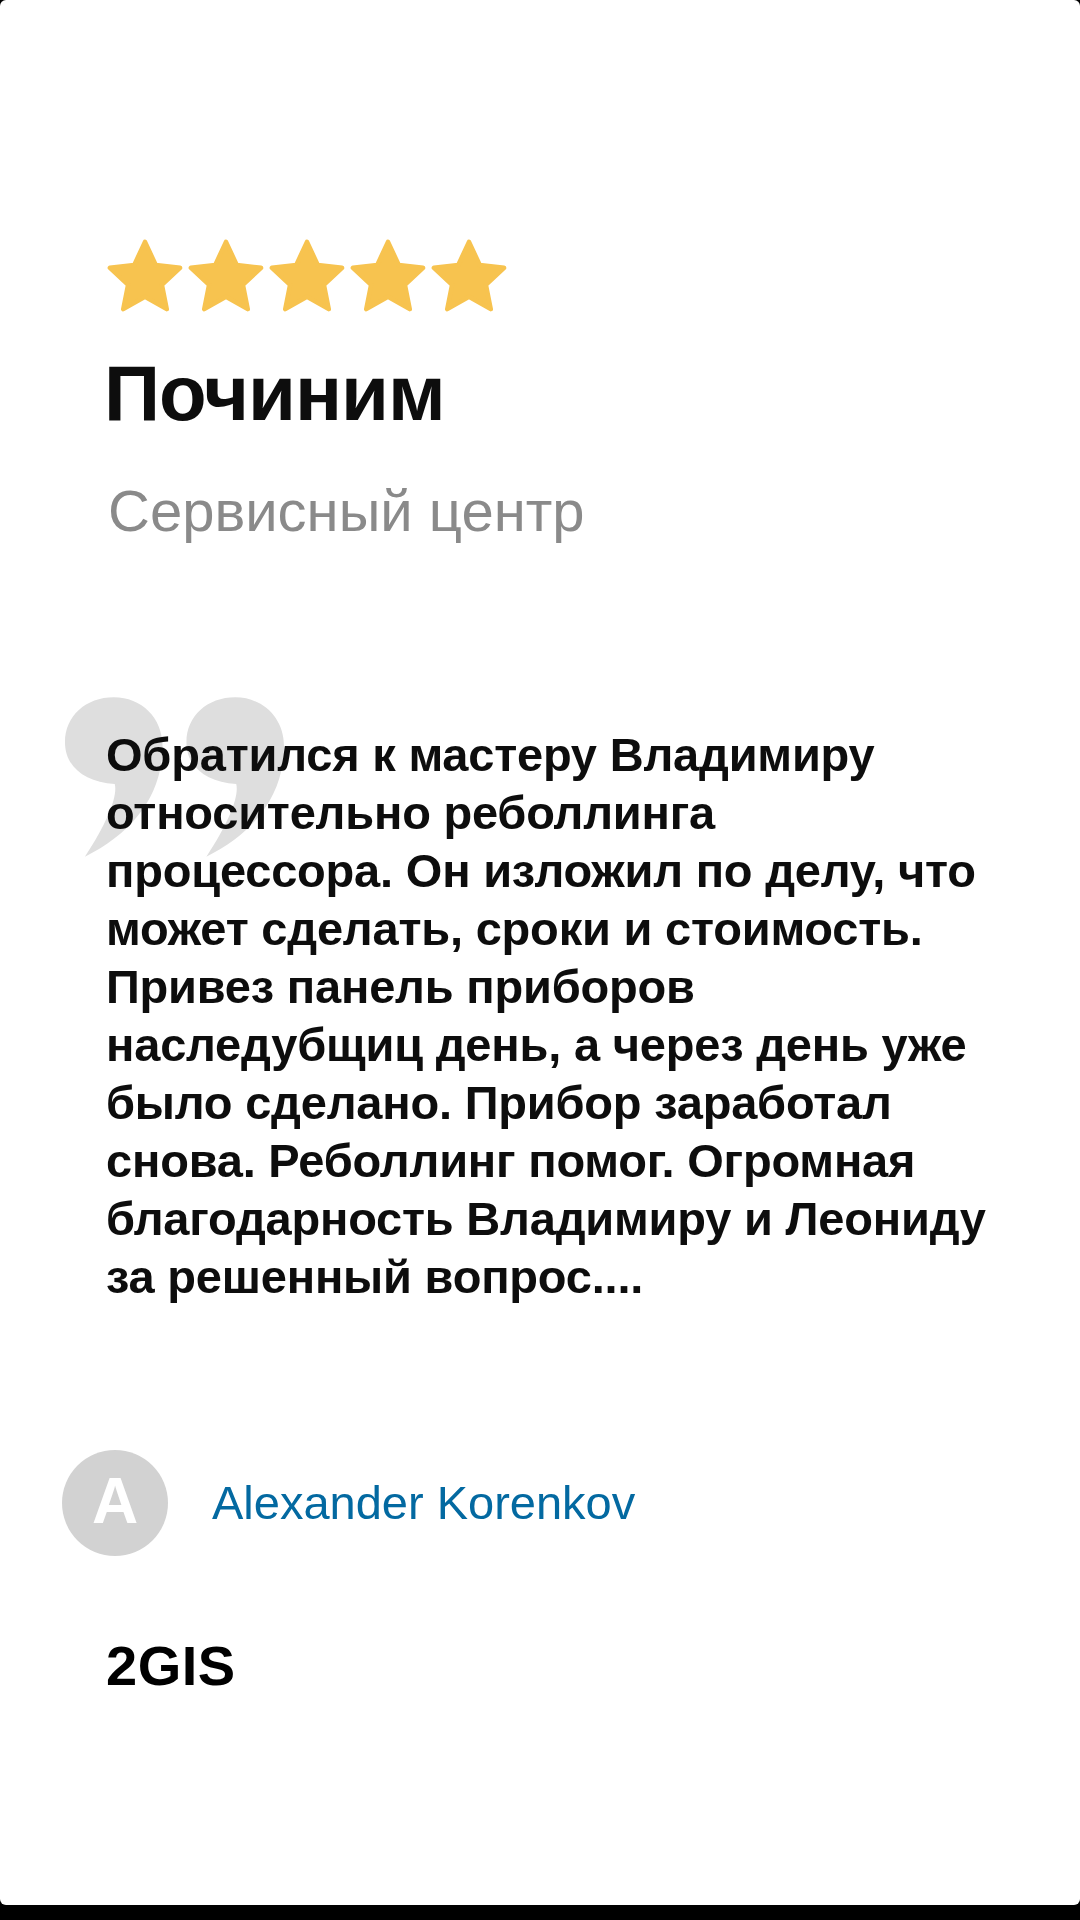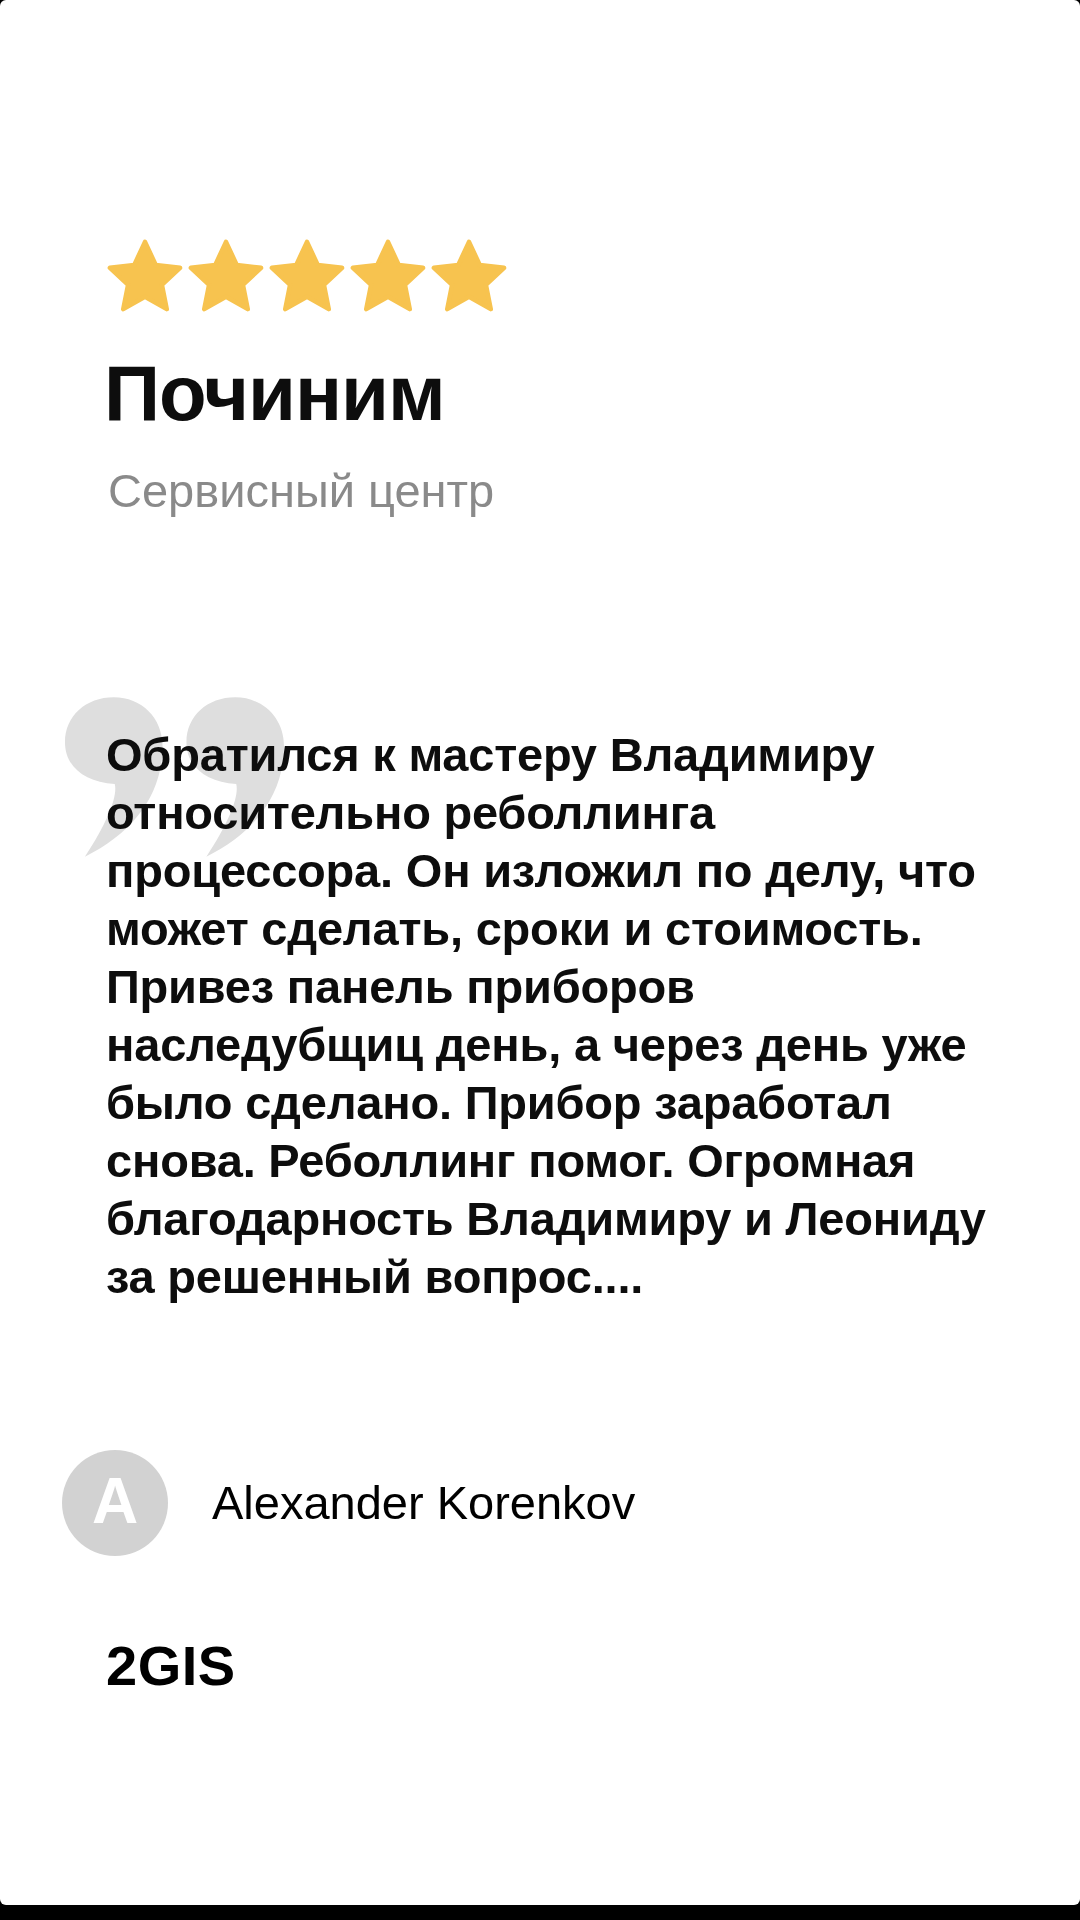--- a/index.html
+++ b/index.html
@@ -18,22 +18,22 @@
   }
   .stars svg { display:block; }
 
   .title {
     position:absolute; left:104px; top:348px;
     font-size:78px; font-weight:bold; letter-spacing:-1px;
     line-height:90px; white-space:nowrap;
   }
 
   .subtitle {
-    position:absolute; left:108px; top:464px;
-    font-size:47px; font-weight:normal; line-height:54px; white-space:nowrap;
+    position:absolute; left:108px; top:484px;
+    font-size:58px; font-weight:normal; line-height:54px; white-space:nowrap;
   }
 
   .quote-mark {
     position:absolute; left:64px; top:697px; z-index:1;
   }
 
   .review-text {
     position:absolute; left:106px; top:726px; width:892px; z-index:2;
     font-size:47px; font-weight:bold; line-height:58px;
     letter-spacing:-0.2px;
@@ -98,19 +98,19 @@
         </g>
       </svg>
     </div>
 
     <div class="review-text" style="color: rgb(13, 13, 13);">Обратился к мастеру Владимиру относительно реболлинга процессора. Он изложил по делу, что может сделать, сроки и стоимость. Привез панель приборов наследубщиц день, а через день уже было сделано. Прибор заработал снова. Реболлинг помог. Огромная благодарность Владимиру и Леониду за решенный вопрос....</div>
 
     <div class="author-row">
       <div class="avatar" style="background-color: rgb(210, 210, 210);">
         <span class="avatar-initial">A</span>
       </div>
-      <div class="author-name" style="color: #000000;">Alexander Korenkov</div>
+      <div class="author-name" style="color: #0369a1;">Alexander Korenkov</div>
     </div>
 
     <div class="source-logo" style="color: #000000;">2GIS</div>
 
   </div>
 </div>
 
 </body></html>

